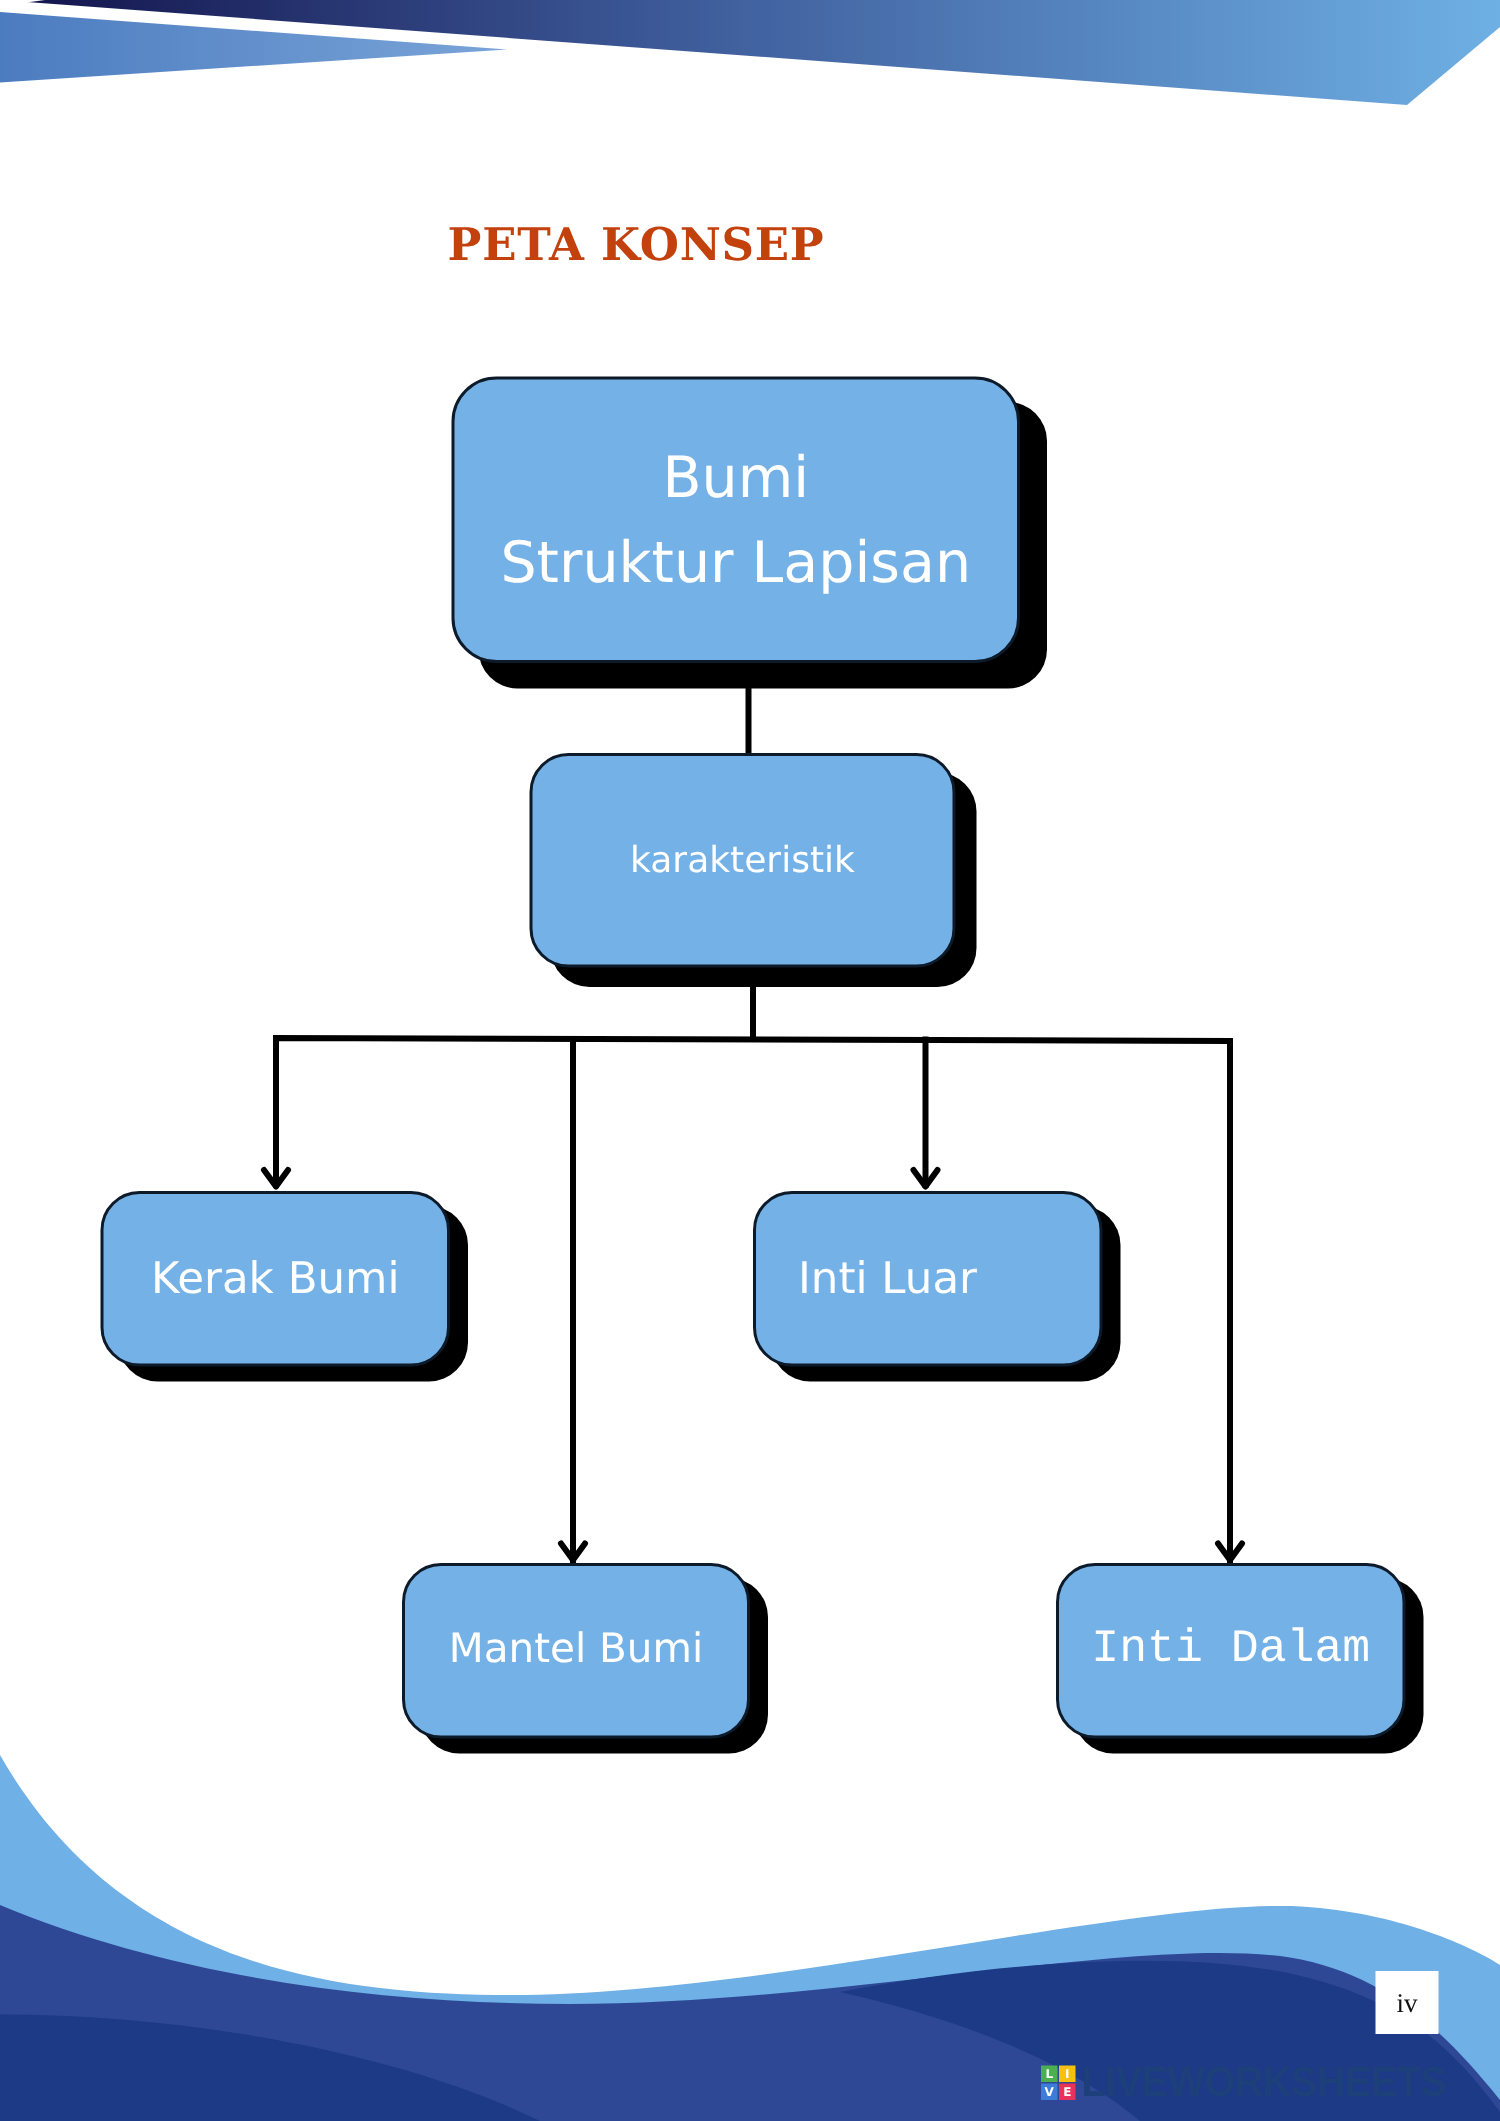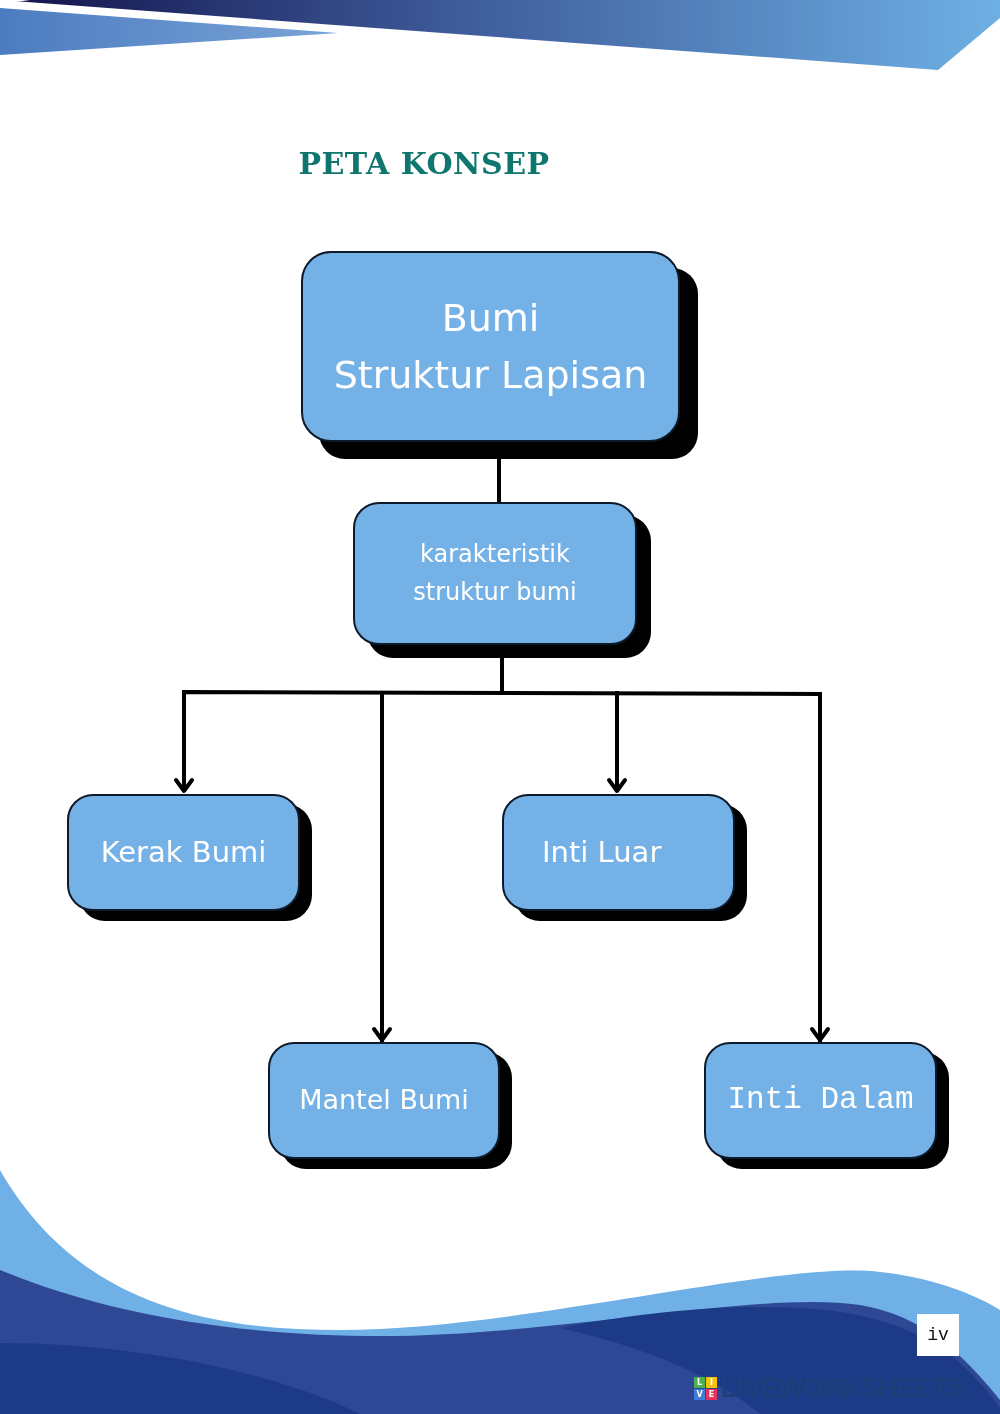--- a/index.html
+++ b/index.html
@@ -1,32 +1,32 @@
 <!DOCTYPE html>
 <html><head>
   <meta charset="utf-8">
   <style>
     html, body { margin: 0; padding: 0; }
     body { width: 1000px; height: 1414px; position: relative; overflow: hidden; background: #ffffff; }
     .layer { position: absolute; left: 0; top: 0; width: 1000px; height: 1414px; }
     .title {
       position: absolute; left: 0; width: 848px; top: 146px; text-align: center;
-      font-family: "DejaVu Serif", serif; font-weight: bold; font-size: 30px; letter-spacing: 0.5px; color: #0f766e;
+      font-family: "DejaVu Serif", serif; font-weight: bold; font-size: 30px; letter-spacing: 0.5px; color: #c2410c;
     }
     .node { position: absolute; }
     .node .shadow { position: absolute; background: #000; border-radius: 26px; }
     .node .box {
       position: absolute; left: 0; top: 0; background: #74b1e6; border: 2px solid #0d1a2a;
       box-sizing: border-box; border-radius: 26px; display: flex; align-items: center; justify-content: center;
       text-align: center; color: #ffffff; font-family: "DejaVu Sans", sans-serif; line-height: 1.5;
     }
     .page-num {
       position: absolute; left: 917px; top: 1314px; width: 42px; height: 42px; background: #fff;
       display: flex; align-items: center; justify-content: center;
-      font-family: Liberation Mono, monospace; font-size: 18px; color: #111;
+      font-family: Liberation Serif, serif; font-size: 18px; color: #111;
     }
     .logo { position: absolute; left: 694px; top: 1375px; height: 26px; display: flex; align-items: center; }
     .logo-grid { display: grid; grid-template-columns: 11px 11px; grid-template-rows: 11px 11px; gap: 1px; margin-right: 4px; }
     .logo-grid span { display: flex; align-items: center; justify-content: center; font-family: "DejaVu Sans", sans-serif; font-size: 8px; font-weight: bold; color: #fff; }
     .logo-text { font-family: "Liberation Sans", sans-serif; font-weight: bold; font-size: 28px; color: #1d3f7a; letter-spacing: -0.5px; transform: scaleX(0.95); transform-origin: left; }
   </style>
 </head>
 <body>
 
 <svg class="layer" viewBox="0 0 1000 1414" xmlns="http://www.w3.org/2000/svg">
@@ -76,35 +76,34 @@
       <div>Struktur Lapisan</div>
     </div>
   </div>
 </div>
 
 <div class="node" style="left:353px; top:502px; width:284px; height:143px;">
   <div class="shadow" style="left:14px; top:13px; width:284px; height:143px;"></div>
   <div class="box" style="width:284px; height:143px; font-size:24px; line-height:1.55;">
     <div>
       <div>karakteristik</div>
-      <div>struktur bumi</div>
     </div>
   </div>
 </div>
 
 <div class="node" style="left:67px; top:794px; width:233px; height:100px;">
   <div class="shadow" style="left:12px; top:10px; width:233px; height:117px;"></div>
   <div class="box" style="width:233px; height:117px; font-size:29px;">
     <span>Kerak Bumi</span>
   </div>
 </div>
 
 <div class="node" style="left:502px; top:794px; width:233px; height:117px;">
   <div class="shadow" style="left:12px; top:10px; width:233px; height:117px;"></div>
-  <div class="box" style="width:233px; height:117px; font-size:29px; justify-content:flex-start; padding-left:38px;">
+  <div class="box" style="width:233px; height:117px; font-size:29px; justify-content:flex-start; padding-left:28px;">
     <span>Inti Luar</span>
   </div>
 </div>
 
 <div class="node" style="left:268px; top:1042px; width:196px; height:117px;">
   <div class="shadow" style="left:12px; top:10px; width:232px; height:117px;"></div>
   <div class="box" style="width:232px; height:117px; font-size:27px;">
     <span>Mantel Bumi</span>
   </div>
 </div>

